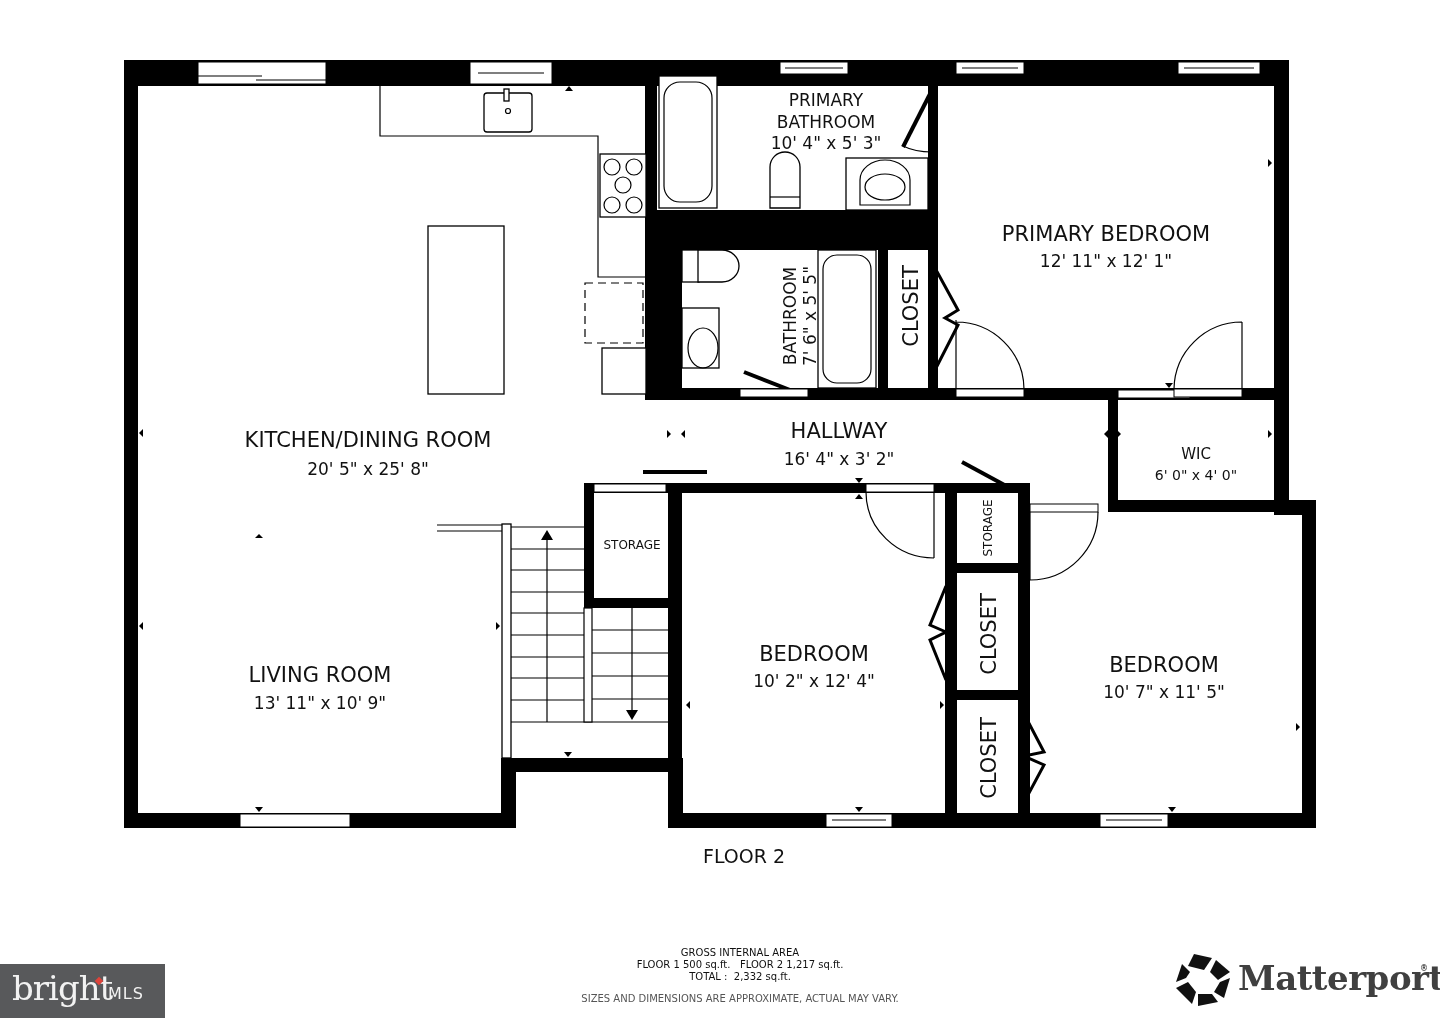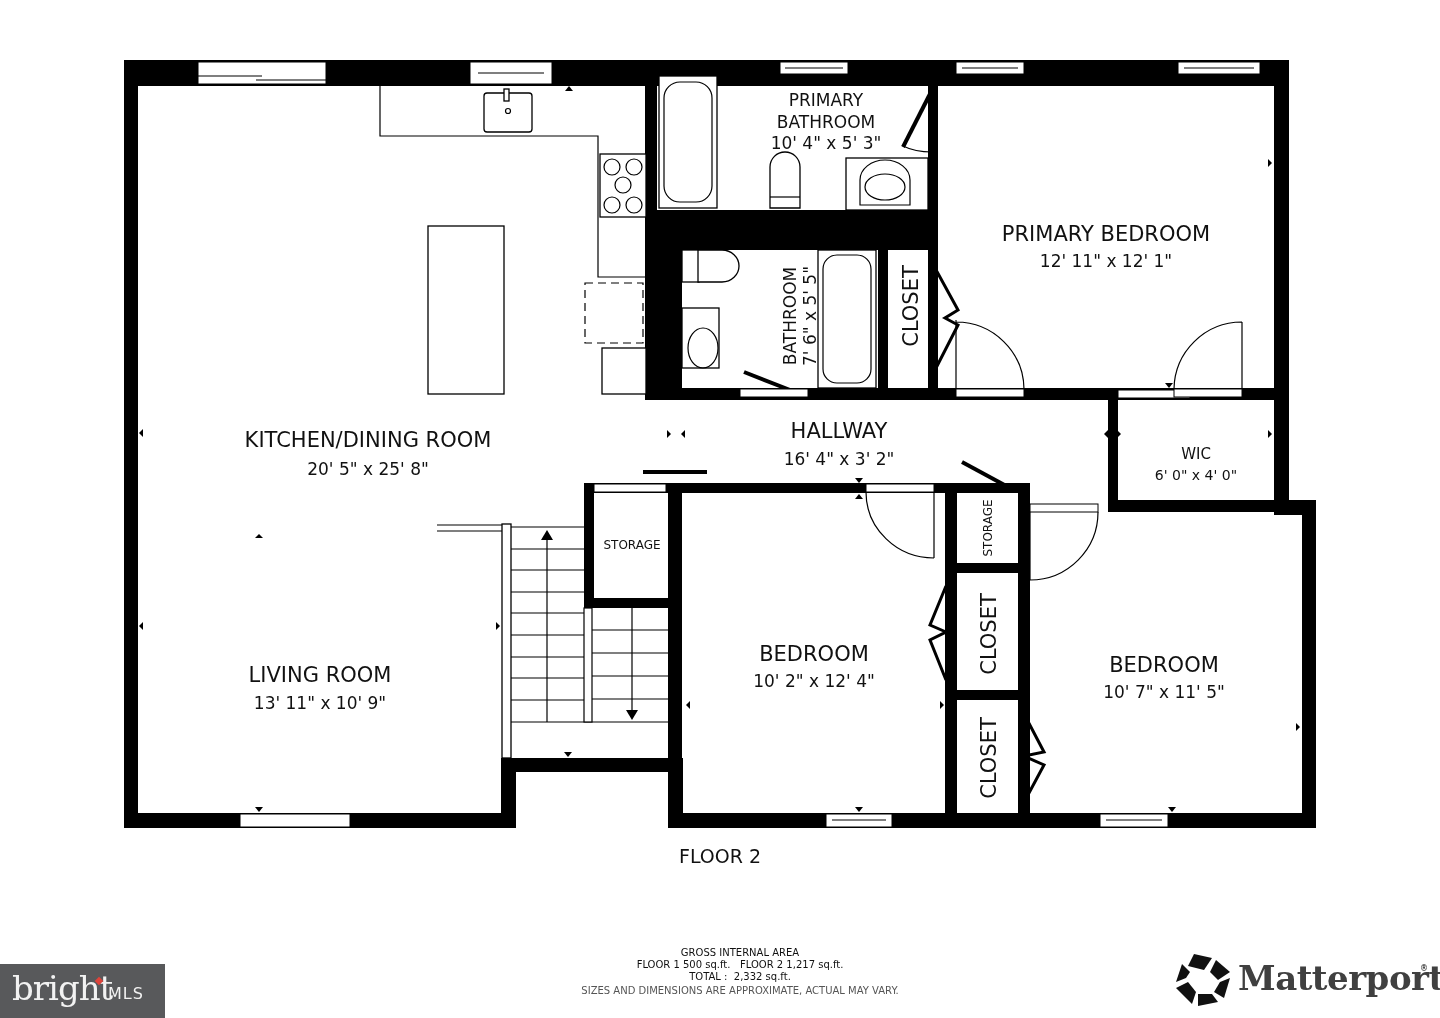--- a/index.html
+++ b/index.html
@@ -6,23 +6,23 @@
   body { width:1440px; height:1018px; position:relative; overflow:hidden; font-family:"DejaVu Sans", sans-serif; }
   #plan { position:absolute; left:0; top:0; }
   .wall { fill:#000; }
   .thin { fill:none; stroke:#000; stroke-width:1.2; }
   .fix { fill:#fff; stroke:#000; stroke-width:1.3; }
   .win { fill:#fff; stroke:#000; stroke-width:1; }
   .lbl { font-family:"DejaVu Sans", sans-serif; fill:#111; text-anchor:middle; }
   .big { font-size:21px; }
   .med { font-size:17px; }
   .sm  { font-size:12px; }
-  .floor-title { position:absolute; left:620px; top:845px; width:200px; text-align:center; font-size:19px; color:#111; }
+  .floor-title { position:absolute; left:644px; top:845px; width:200px; text-align:center; font-size:19px; color:#111; }
   .gia { position:absolute; left:540px; top:947px; width:400px; text-align:center; font-size:10px; line-height:12px; color:#111; }
-  .gia .note { color:#555; margin-top:2px;text-align:center; }
+  .gia .note { color:#555; margin-top:10px;text-align:center; }
   .bright { position:absolute; left:0; top:964px; width:165px; height:56px; background:#58595b; color:#f2f2f2; }
   .bright .b { position:absolute; left:12px; top:4px; font-family:"DejaVu Serif", serif; font-size:34px; letter-spacing:-1px; }
   .bright .m { position:absolute; left:108px; top:20px; font-size:16px; letter-spacing:1px; }
   .bright .dot { position:absolute; left:96px; top:14px; width:6px; height:6px; background:#e0433a; transform:rotate(45deg); }
   .mp { position:absolute; left:1172px; top:950px; width:260px; height:60px; }
   .mp .word { position:absolute; left:66px; top:8px; font-family:"DejaVu Serif", serif; font-size:34px; color:#404040; letter-spacing:-0.5px;font-weight:bold; }
   .mp .reg { position:absolute; left:248px; top:14px; font-size:8px; }
 </style>
 </head>
 <body>

